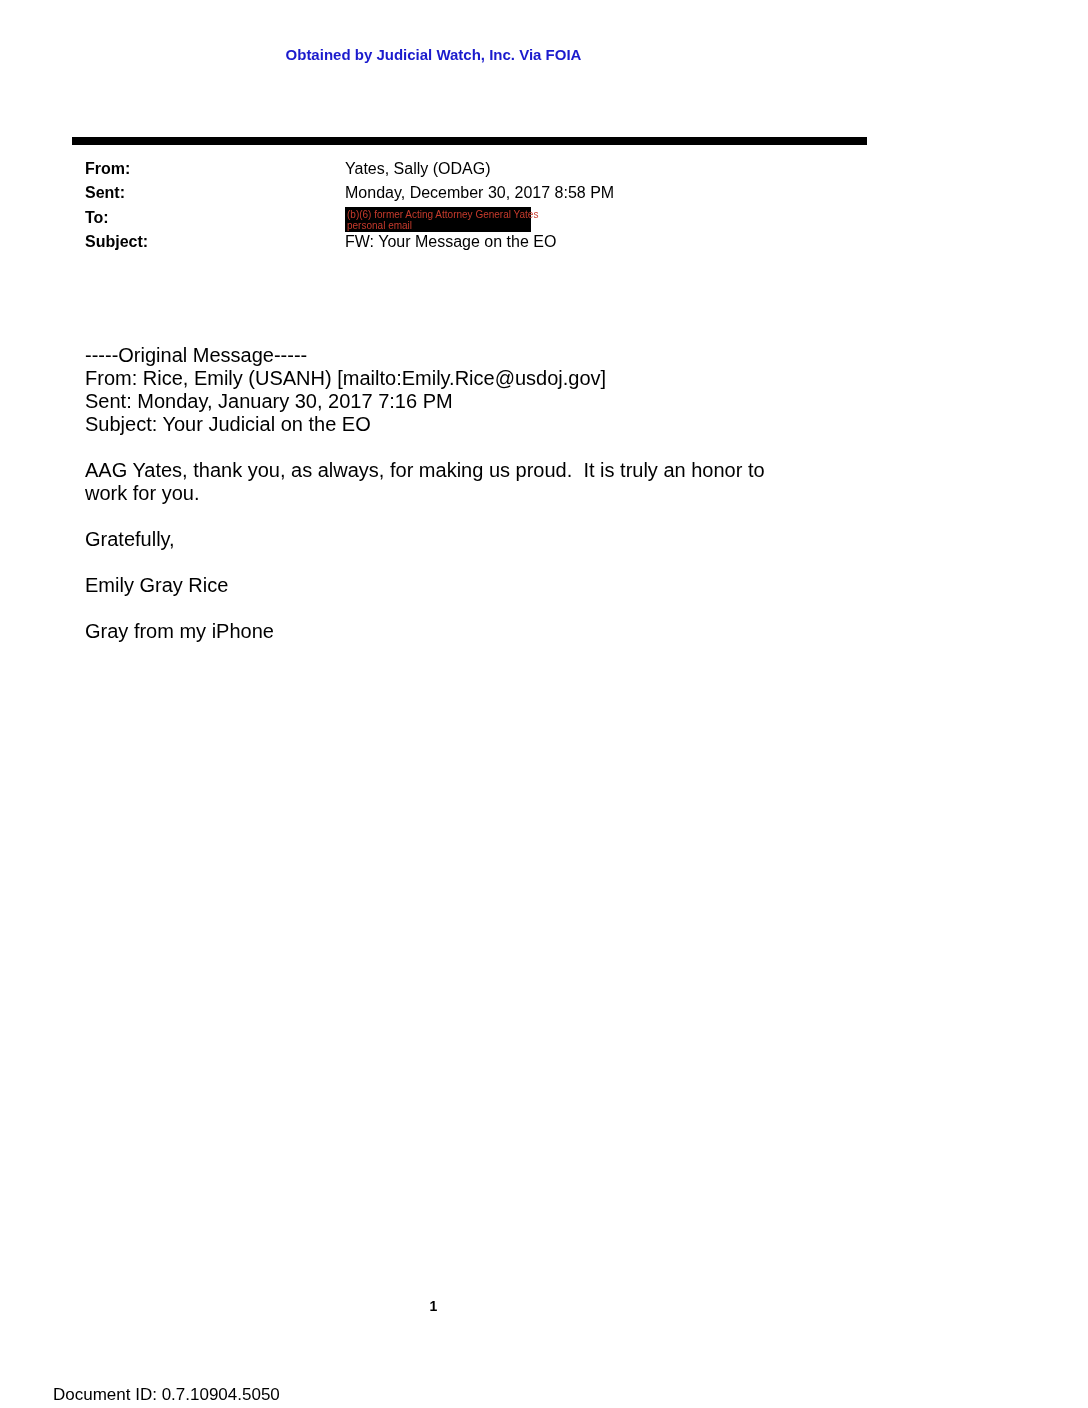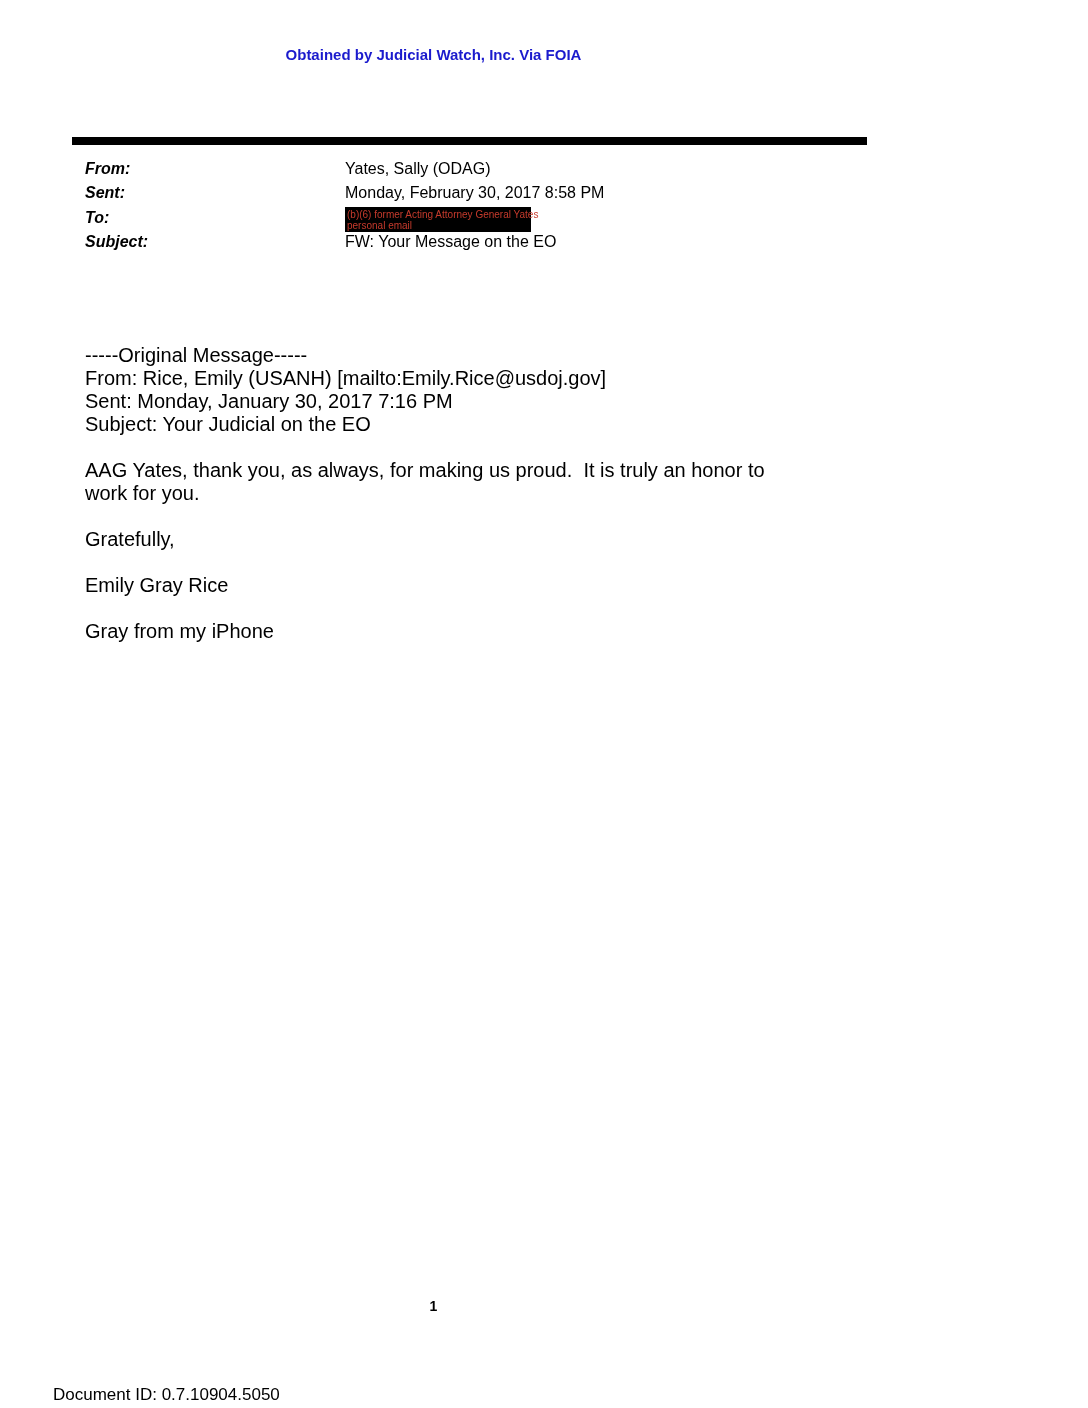--- a/index.html
+++ b/index.html
@@ -29,21 +29,20 @@
   .hdr-row {
     position: absolute;
     left: 85px;
     font-size: 16px;
     white-space: nowrap;
   }
   .hdr-label {
     display: inline-block;
     width: 260px;
     font-weight: bold;
-    font-style: italic;
   }
   .hdr-value { font-weight: normal; }
   .redaction {
     display: inline-block;
     vertical-align: top;
     background: #000000;
     color: #c63a2c;
     font-size: 10px;
     line-height: 11px;
     padding: 2px 4px 1px 2px;
@@ -82,21 +81,21 @@
 
   <div class="banner">Obtained by Judicial Watch, Inc. Via FOIA</div>
 
   <div class="rule"></div>
 
   <div class="hdr-row" style="top:160px">
     <span class="hdr-label">From:</span><span class="hdr-value">Yates, Sally (ODAG)</span>
   </div>
 
   <div class="hdr-row" style="top:184px">
-    <span class="hdr-label">Sent:</span><span class="hdr-value">Monday, February 30, 2017 8:58 PM</span>
+    <span class="hdr-label">Sent:</span><span class="hdr-value">Monday, December 30, 2017 8:58 PM</span>
   </div>
 
   <div class="hdr-row" style="top:209px">
     <span class="hdr-label">To:</span><span class="redaction"><span class="r-line">(b)(6) former Acting Attorney General Yates</span><br><span class="r-line">personal email</span></span>
   </div>
 
   <div class="hdr-row" style="top:233px">
     <span class="hdr-label">Subject:</span><span class="hdr-value">FW: Your Message on the EO</span>
   </div>
 

